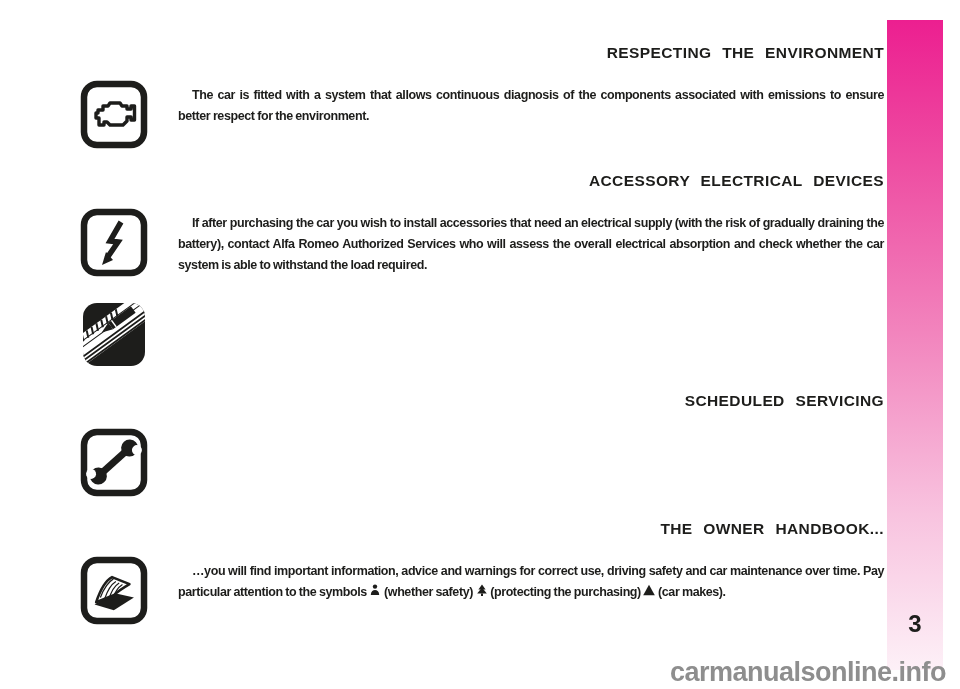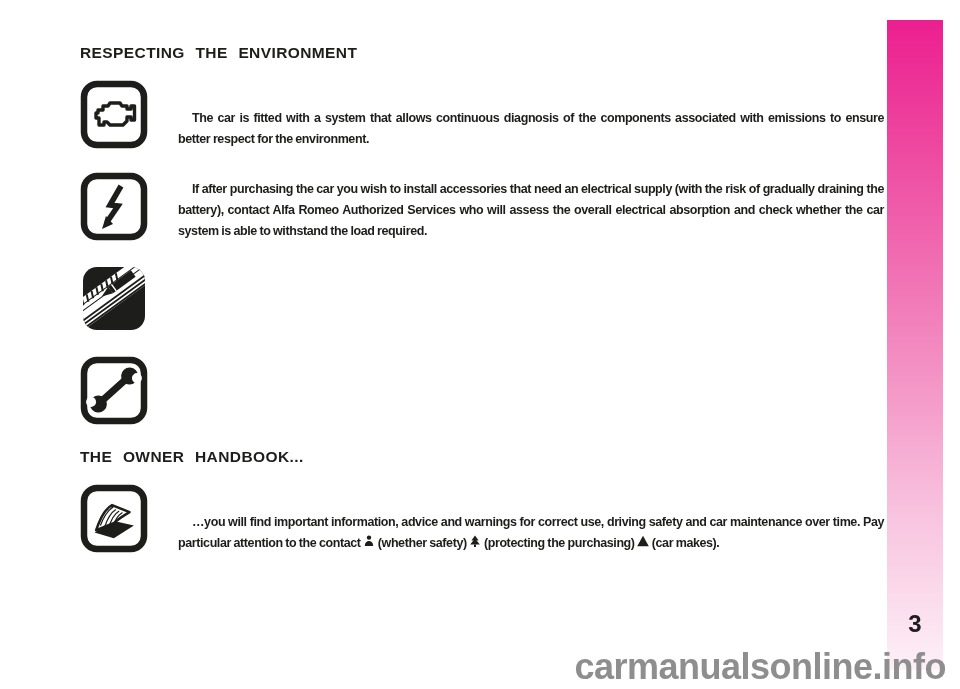--- a/index.html
+++ b/index.html
@@ -21,38 +21,39 @@
   }
   .page-number {
     position: absolute;
     left: 887px; top: 610px; width: 56px;
     text-align: center;
     font-size: 24px; font-weight: bold; color: #1d1d1b;
   }
   .watermark {
     position: absolute;
     right: 14px; bottom: 1px;
-    font-size: 36px; font-weight: bold;
+    font-size: 27px; font-weight: bold;
     letter-spacing: -0.5px;
     color: #8e8e8e;
     margin-top: 48px;
   }
   .content {
     position: absolute;
     left: 80px; top: 44px;
     width: 804px;
   }
   .sec { margin-bottom: 22px; }
   .sec h2 {
     font-size: 15.5px; font-weight: bold;
     letter-spacing: 0.4px; word-spacing: 6px;
     margin-bottom: 11px;
     white-space: nowrap;
+    text-align: right;
   }
-  .row { display: flex; align-items: flex-end; margin-top: 18px; }
+  .row { display: flex; align-items: flex-start; margin-top: 18px; }
   .icon-box { flex: 0 0 68px; width: 68px; height: 70px; }
   .icon-box svg { display: block; }
   .sec p {
     flex: 1;
     margin-left: 30px;
     padding-top: 5px;
     font-size: 12.5px; font-weight: bold;
     letter-spacing: -0.4px; word-spacing: -0.5px;
     line-height: 21px;
     text-align: justify;
@@ -79,20 +80,21 @@
           <svg width="68" height="70" viewBox="0 0 68 70">
             <rect x="4" y="4" width="60" height="61" rx="13" fill="none" stroke="#1d1d1b" stroke-width="6.5"></rect>
             <path d="M18 30 H23 V26 H28 L30 23 H40 L42 26 H47 V29 H51 V26 H54.5 V40 H51 V37 H47 V41 L43 45 H30 L27 42 H24 V45 H19 V38 H16 V33 H18 Z" fill="none" stroke="#1d1d1b" stroke-width="3.4" stroke-linejoin="round"></path>
           </svg>
         </span>
         <p>The car is fitted with a system that allows continuous diagnosis of the components associated with emissions to ensure better respect for the environment.</p>
       </div>
     </section>
 
     <section class="sec">
+      <h2>ACCESSORY ELECTRICAL DEVICES</h2>
       <div class="row">
         <span class="icon-box">
           <svg width="68" height="70" viewBox="0 0 68 70">
             <rect x="4" y="4" width="60" height="61" rx="13" fill="none" stroke="#1d1d1b" stroke-width="6.5"></rect>
             <polyline points="41,14 30,33 38,34 27,50" fill="none" stroke="#1d1d1b" stroke-width="5.5"></polyline>
             <polygon points="22,57 33,52 26,44" fill="#1d1d1b"></polygon>
           </svg>
         </span>
         <p>If after purchasing the car you wish to install accessories that need an electrical supply (with the risk of gradually draining the battery), contact Alfa Romeo Authorized Services who will assess the overall electrical absorption and check whether the car system is able to withstand the load required.</p>
       </div>
@@ -118,20 +120,21 @@
                 <rect x="36" y="21.5" width="28" height="8" fill="#1d1d1b"></rect>
                 <line x1="40" y1="21.5" x2="40" y2="29.5" stroke="#ffffff" stroke-width="1.5"></line>
               </g>
             </g>
           </svg>
         </span>
       </div>
     </section>
 
     <section class="sec">
+      <h2>SCHEDULED SERVICING</h2>
       <div class="row">
         <span class="icon-box">
           <svg width="68" height="70" viewBox="0 0 68 70">
             <rect x="4" y="4" width="60" height="61" rx="13" fill="none" stroke="#1d1d1b" stroke-width="6.5"></rect>
             <g transform="rotate(-42 34 34)">
               <rect x="14" y="30.5" width="40" height="7" fill="#1d1d1b"></rect>
               <circle cx="13" cy="34" r="8.5" fill="#1d1d1b"></circle>
               <circle cx="55" cy="34" r="8.5" fill="#1d1d1b"></circle>
               <circle cx="9" cy="27.5" r="5" fill="#ffffff"></circle>
               <circle cx="59" cy="40.5" r="5" fill="#ffffff"></circle>
@@ -147,21 +150,21 @@
         <span class="icon-box">
           <svg width="68" height="70" viewBox="0 0 68 70">
             <rect x="4" y="4" width="60" height="61" rx="13" fill="none" stroke="#1d1d1b" stroke-width="6.5"></rect>
             <g transform="rotate(-10 34 38)">
               <path d="M13 45 L34 37 L53 45 L31 54 Z" fill="#1d1d1b"></path>
               <path d="M15 43 C22 30 29 23 35 21 L51 31 C43 34 38 36 34 39 Z" fill="#ffffff" stroke="#1d1d1b" stroke-width="2.5" stroke-linejoin="round"></path>
               <path d="M20 39 C26 29 31 25 36 23 M24 41 C29 32 33 28 38 26 M28 42.5 C32 34 36 30 41 28 M31 44 C35 36 39 32 44 30" fill="none" stroke="#1d1d1b" stroke-width="1.2"></path>
             </g>
           </svg>
         </span>
-        <p><span>…you will find important information, advice and warnings for correct use, driving safety and car maintenance over time. Pay particular attention to the contact</span>
+        <p><span>…you will find important information, advice and warnings for correct use, driving safety and car maintenance over time. Pay particular attention to the symbols</span>
           <span class="sym"><svg viewBox="0 0 12 12" fill="#1d1d1b">
                 <circle cx="6" cy="2.6" r="2.2"></circle>
                 <path d="M1.8 11 c0-3.4 2-5 4.2-5 s4.2 1.6 4.2 5 z"></path>
               </svg></span>
           <span>(whether safety)</span>
           <span class="sym"><svg viewBox="0 0 12 12" fill="#1d1d1b">
                 <polygon points="6,0.5 9.6,5.5 2.4,5.5"></polygon>
                 <polygon points="6,3.5 10.8,9.5 1.2,9.5"></polygon>
                 <rect x="5" y="9.5" width="2" height="2.5"></rect>
               </svg></span>

